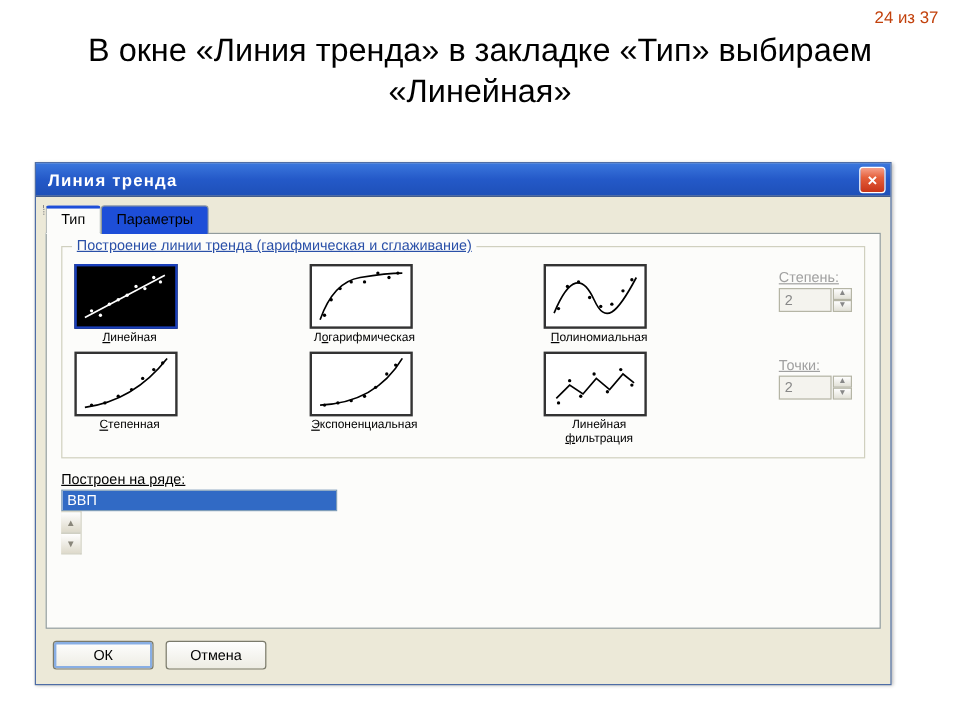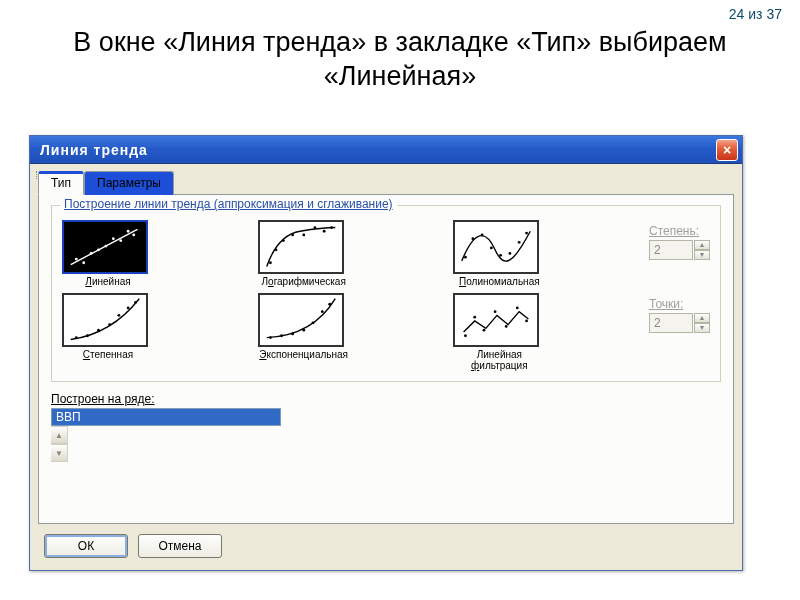--- a/index.html
+++ b/index.html
@@ -8,21 +8,21 @@
   background: #fff;
   width: 800px;
   height: 600px;
   position: relative;
   overflow: hidden;
 }
 .page-counter {
   position: absolute;
   top: 6px;
   right: 18px;
-  color: #0c4a6e;
+  color: #c2410c;
   font-size: 14px;
 }
 .slide-title {
   text-align: center;
   font-size: 27px;
   font-weight: normal;
   color: #000;
   margin-top: 26px;
   line-height: 1.25;
   padding: 0 30px;
@@ -252,21 +252,21 @@
   </div>
 
   <div class="tab-area">
     <div class="tabs">
       <div class="tab active">Тип</div>
       <div class="tab">Параметры</div>
     </div>
 
     <div class="tab-panel">
       <div class="groupbox">
-        <div class="group-legend">Построение линии тренда (аппроксимация и сглаживание)</div>
+        <div class="group-legend">Построение линии тренда (гарифмическая и сглаживание)</div>
 
         <div class="trend-grid">
 
           <div class="trend-cell">
             <div class="thumb selected">
               <svg viewBox="0 0 86 54">
                 <line x1="6" y1="46" x2="78" y2="8" stroke="#fff" stroke-width="1.5"></line>
                 <g fill="#fff">
                   <circle cx="12" cy="40" r="1.5"></circle>
                     <circle cx="20" cy="44" r="1.5"></circle>

